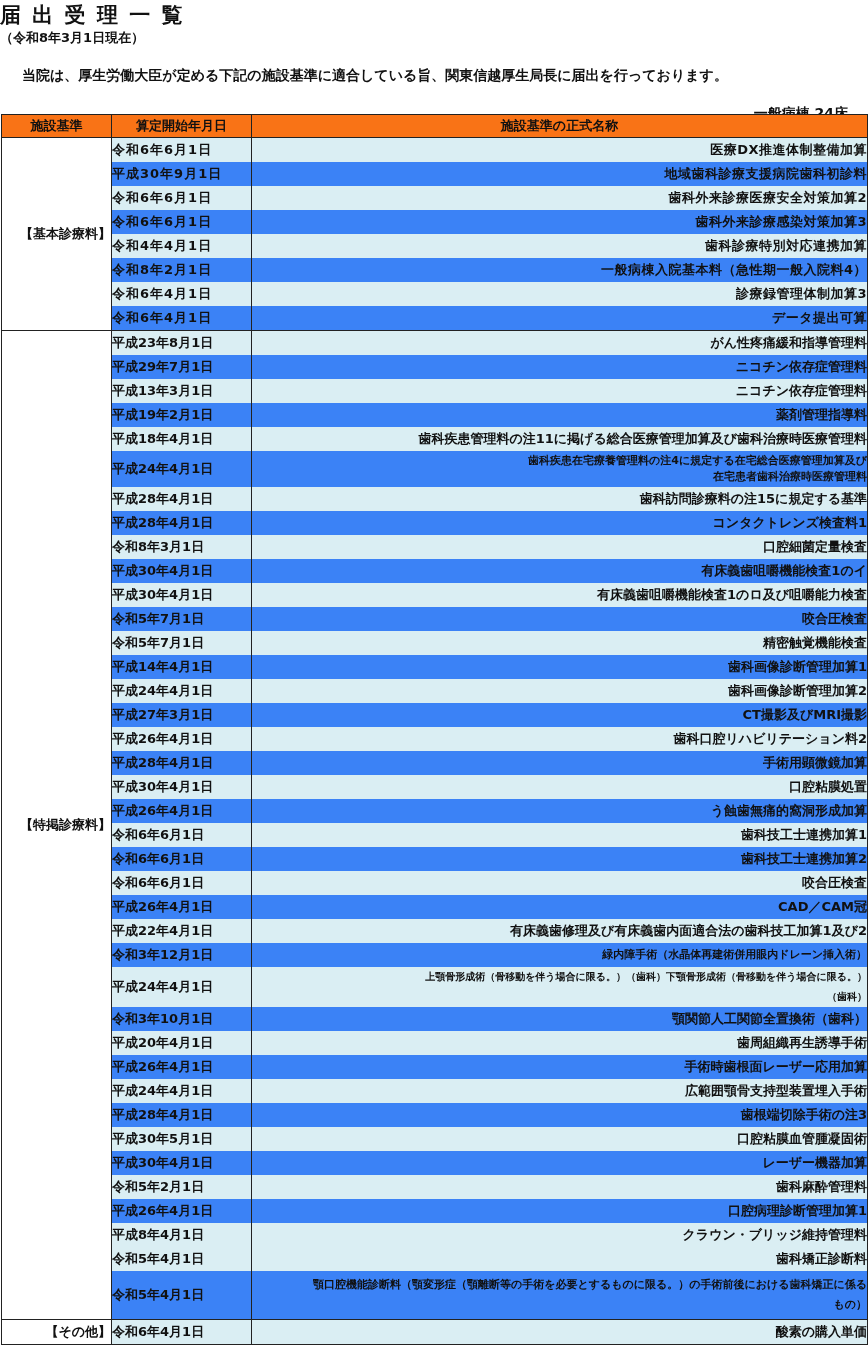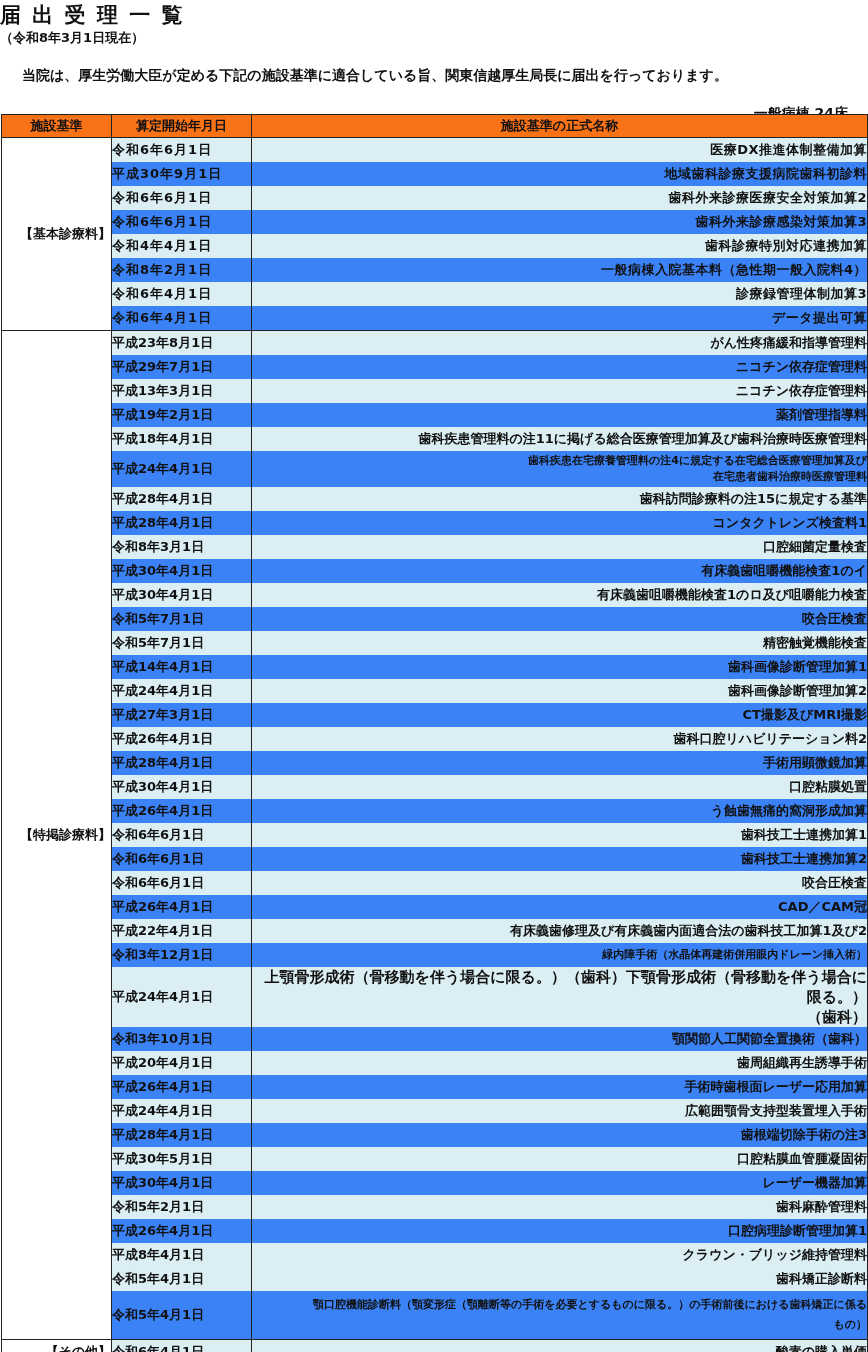--- a/index.html
+++ b/index.html
@@ -41,21 +41,21 @@
     border-top: 1.5px solid #222; border-bottom: 1.5px solid #222;
   }
   td.date { text-align: left; vertical-align: middle; white-space: nowrap; }
   td.name { text-align: right; vertical-align: middle; padding-left: 5px; padding-right: 4px; }
   tr.h24 td.date, tr.h24 td.name { height: 24px; }
   tr.h36 td.date, tr.h36 td.name { height: 36px; }
   tr.h48 td.date, tr.h48 td.name { height: 48px; }
   tr.blue td.date, tr.blue td.name { background: #DAEEF3; }
   tr.white td.date, tr.white td.name { background: #3b82f6; }
   td.name.small { font-size: 11px; line-height: 16px; }
-  td.name.medium { font-size: 15px; line-height: 20px; }
+  td.name.medium { font-size: 10px; line-height: 20px; }
   tr.basic td.date { letter-spacing: 1px; font-weight: 600; }
   tr.basic td.name { letter-spacing: 0.5px; font-weight: 600; }
   tr.last td { border-bottom: 1.5px solid #222; }
 </style>
 </head>
 <body>
 
 <div class="title">届 出 受 理 一 覧</div>
 <div class="subtitle">（令和8年3月1日現在）</div>
 <div class="statement">当院は、厚生労働大臣が定める下記の施設基準に適合している旨、関東信越厚生局長に届出を行っております。</div>

